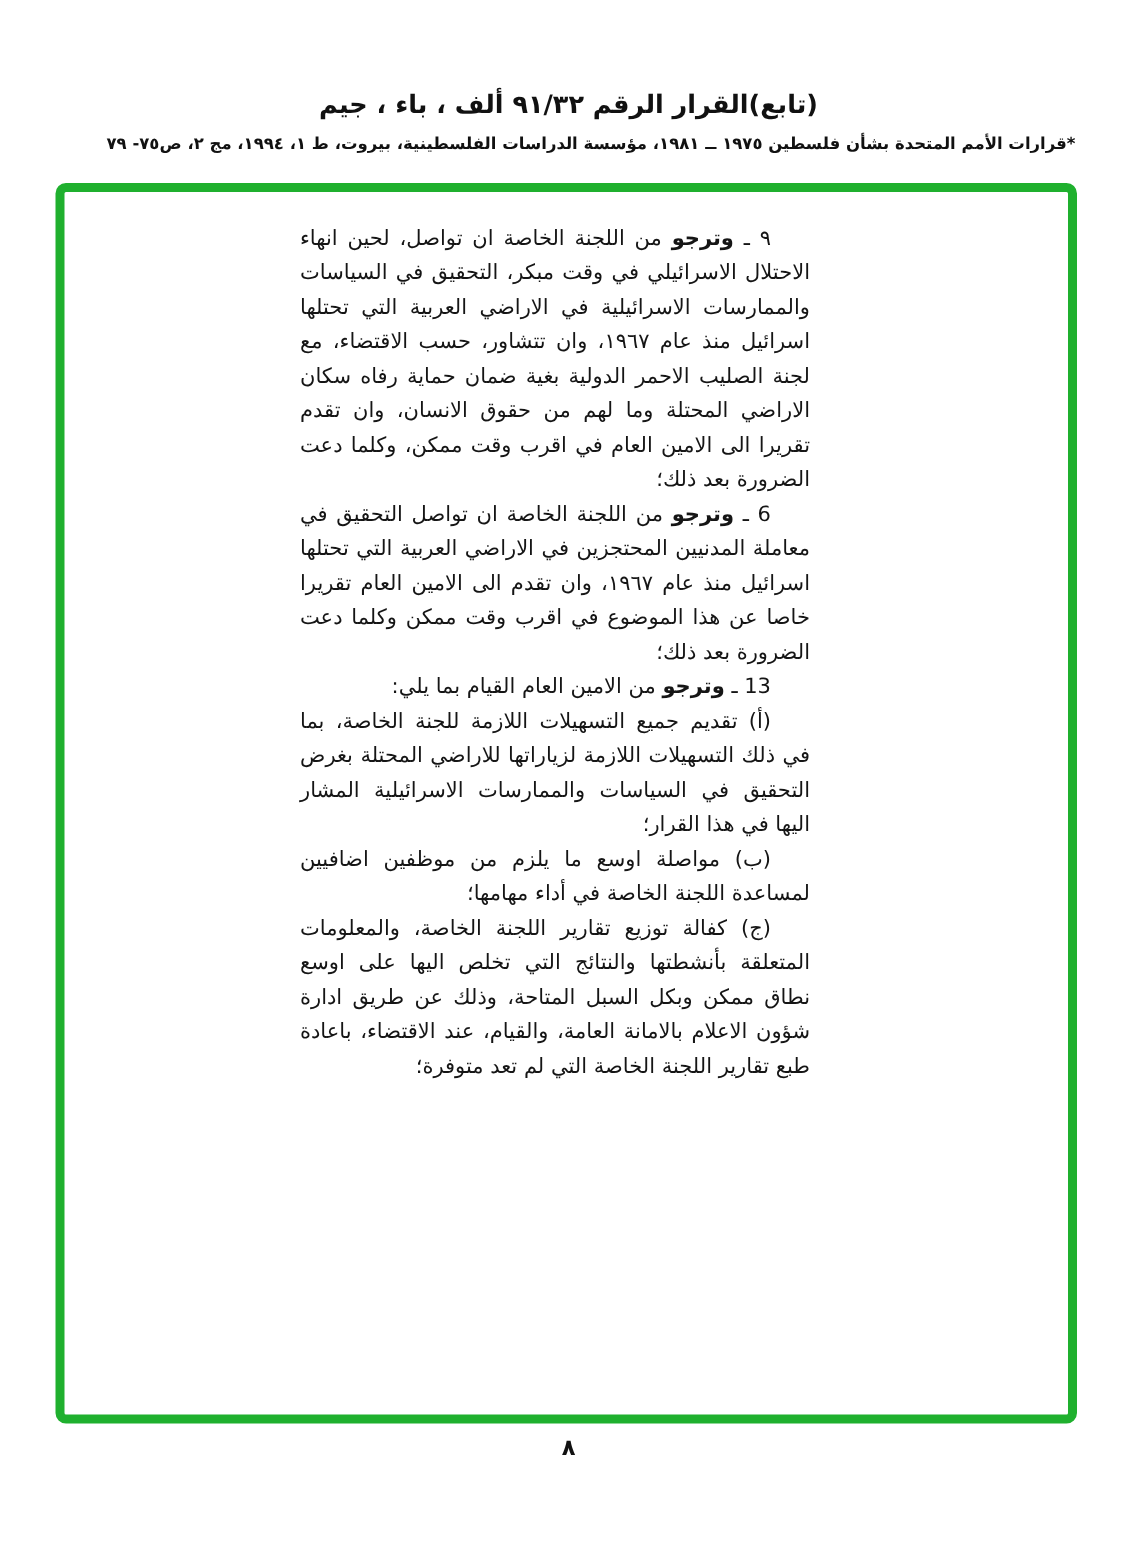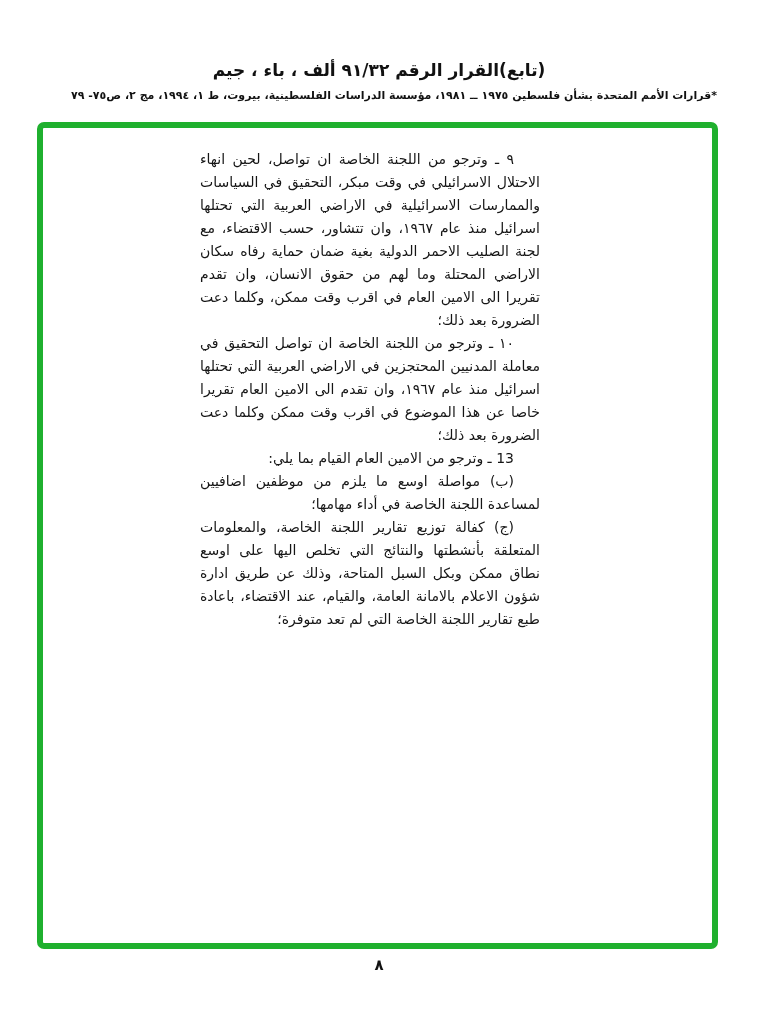--- a/index.html
+++ b/index.html
@@ -60,21 +60,21 @@
     line-height: 23px;
   }
   .para {
     margin: 0;
     padding: 0;
   }
   .para.indent {
     text-indent: 26px;
   }
   .bold {
-    font-weight: normal;
+    font-weight: bold;
   }
   .page-number {
     position: absolute;
     top: 956px;
     left: 0;
     right: 0;
     text-align: center;
     font-size: 15px;
     font-weight: bold;
     color: #111111;
@@ -87,21 +87,22 @@
 
   <div class="header">
     <div class="doc-title">(تابع)القرار الرقم ٩١/٣٢ ألف ، باء ، جيم</div>
     <div class="doc-source">*قرارات الأمم المتحدة بشأن فلسطين ١٩٧٥ ــ ١٩٨١، مؤسسة الدراسات الفلسطينية، بيروت، ط ١، ١٩٩٤، مج ٢، ص٧٥- ٧٩</div>
   </div>
 
   <div class="frame" style="border-color: rgb(31, 176, 46);"></div>
 
   <div class="text-block">
       <p class="para indent"><span>٩ ـ </span><span class="bold">وترجو</span><span> من اللجنة الخاصة ان تواصل، لحين انهاء الاحتلال الاسرائيلي في وقت مبكر، التحقيق في السياسات والممارسات الاسرائيلية في الاراضي العربية التي تحتلها اسرائيل منذ عام ١٩٦٧، وان تتشاور، حسب الاقتضاء، مع لجنة الصليب الاحمر الدولية بغية ضمان حماية رفاه سكان الاراضي المحتلة وما لهم من حقوق الانسان، وان تقدم تقريرا الى الامين العام في اقرب وقت ممكن، وكلما دعت الضرورة بعد ذلك؛</span></p>
-      <p class="para indent"><span>١٠ ـ </span><span class="bold">وترجو</span><span> من اللجنة الخاصة ان تواصل التحقيق في معاملة المدنيين المحتجزين في الاراضي العربية التي تحتلها اسرائيل منذ عام ١٩٦٧، وان تقدم الى الامين العام تقريرا خاصا عن هذا الموضوع في اقرب وقت ممكن وكلما دعت الضرورة بعد ذلك؛</span></p>
+      <p class="para indent"><span>6 ـ </span><span class="bold">وترجو</span><span> من اللجنة الخاصة ان تواصل التحقيق في معاملة المدنيين المحتجزين في الاراضي العربية التي تحتلها اسرائيل منذ عام ١٩٦٧، وان تقدم الى الامين العام تقريرا خاصا عن هذا الموضوع في اقرب وقت ممكن وكلما دعت الضرورة بعد ذلك؛</span></p>
       <p class="para indent"><span>13 ـ </span><span class="bold">وترجو</span><span> من الامين العام القيام بما يلي:</span></p>
+      <p class="para indent"><span>(أ) تقديم جميع التسهيلات اللازمة للجنة الخاصة، بما في ذلك التسهيلات اللازمة لزياراتها للاراضي المحتلة بغرض التحقيق في السياسات والممارسات الاسرائيلية المشار اليها في هذا القرار؛</span></p>
       <p class="para indent"><span>(ب) مواصلة اوسع ما يلزم من موظفين اضافيين لمساعدة اللجنة الخاصة في أداء مهامها؛</span></p>
       <p class="para indent"><span>(ج) كفالة توزيع تقارير اللجنة الخاصة، والمعلومات المتعلقة بأنشطتها والنتائج التي تخلص اليها على اوسع نطاق ممكن وبكل السبل المتاحة، وذلك عن طريق ادارة شؤون الاعلام بالامانة العامة، والقيام، عند الاقتضاء، باعادة طبع تقارير اللجنة الخاصة التي لم تعد متوفرة؛</span></p>
     </div>
 
   <div class="page-number">٨</div>
 
 </div>
 
 </body></html>

